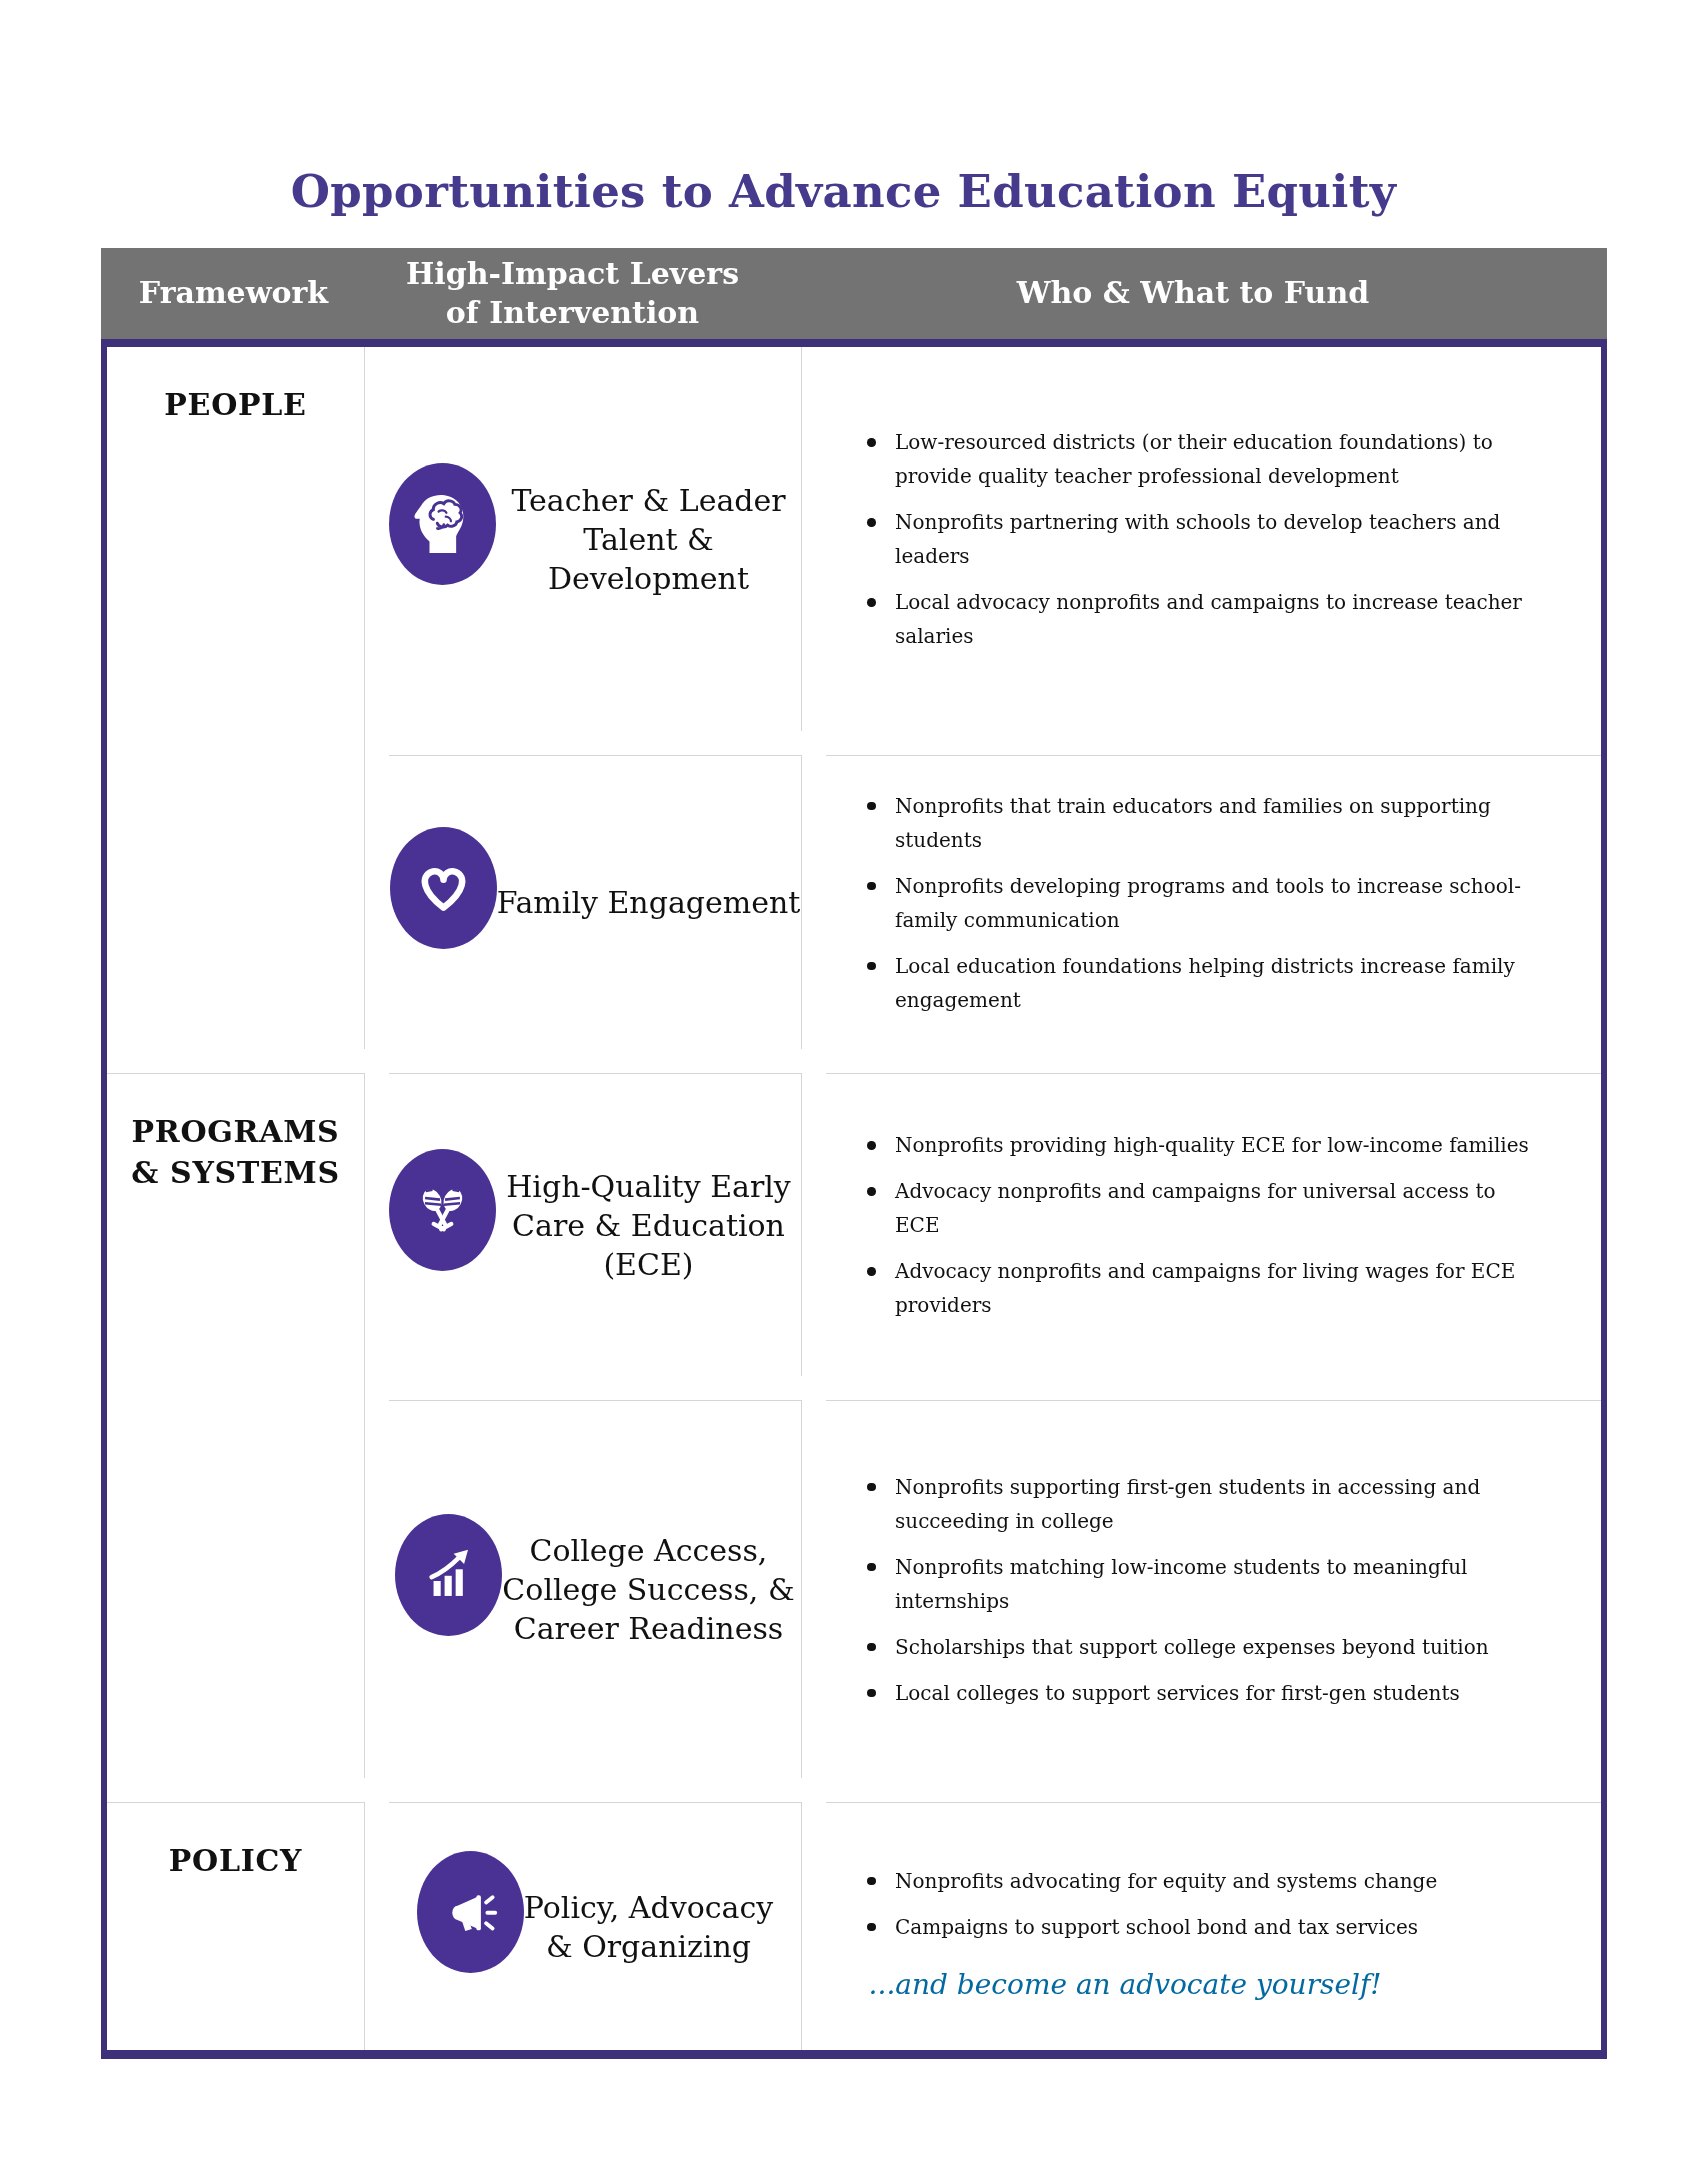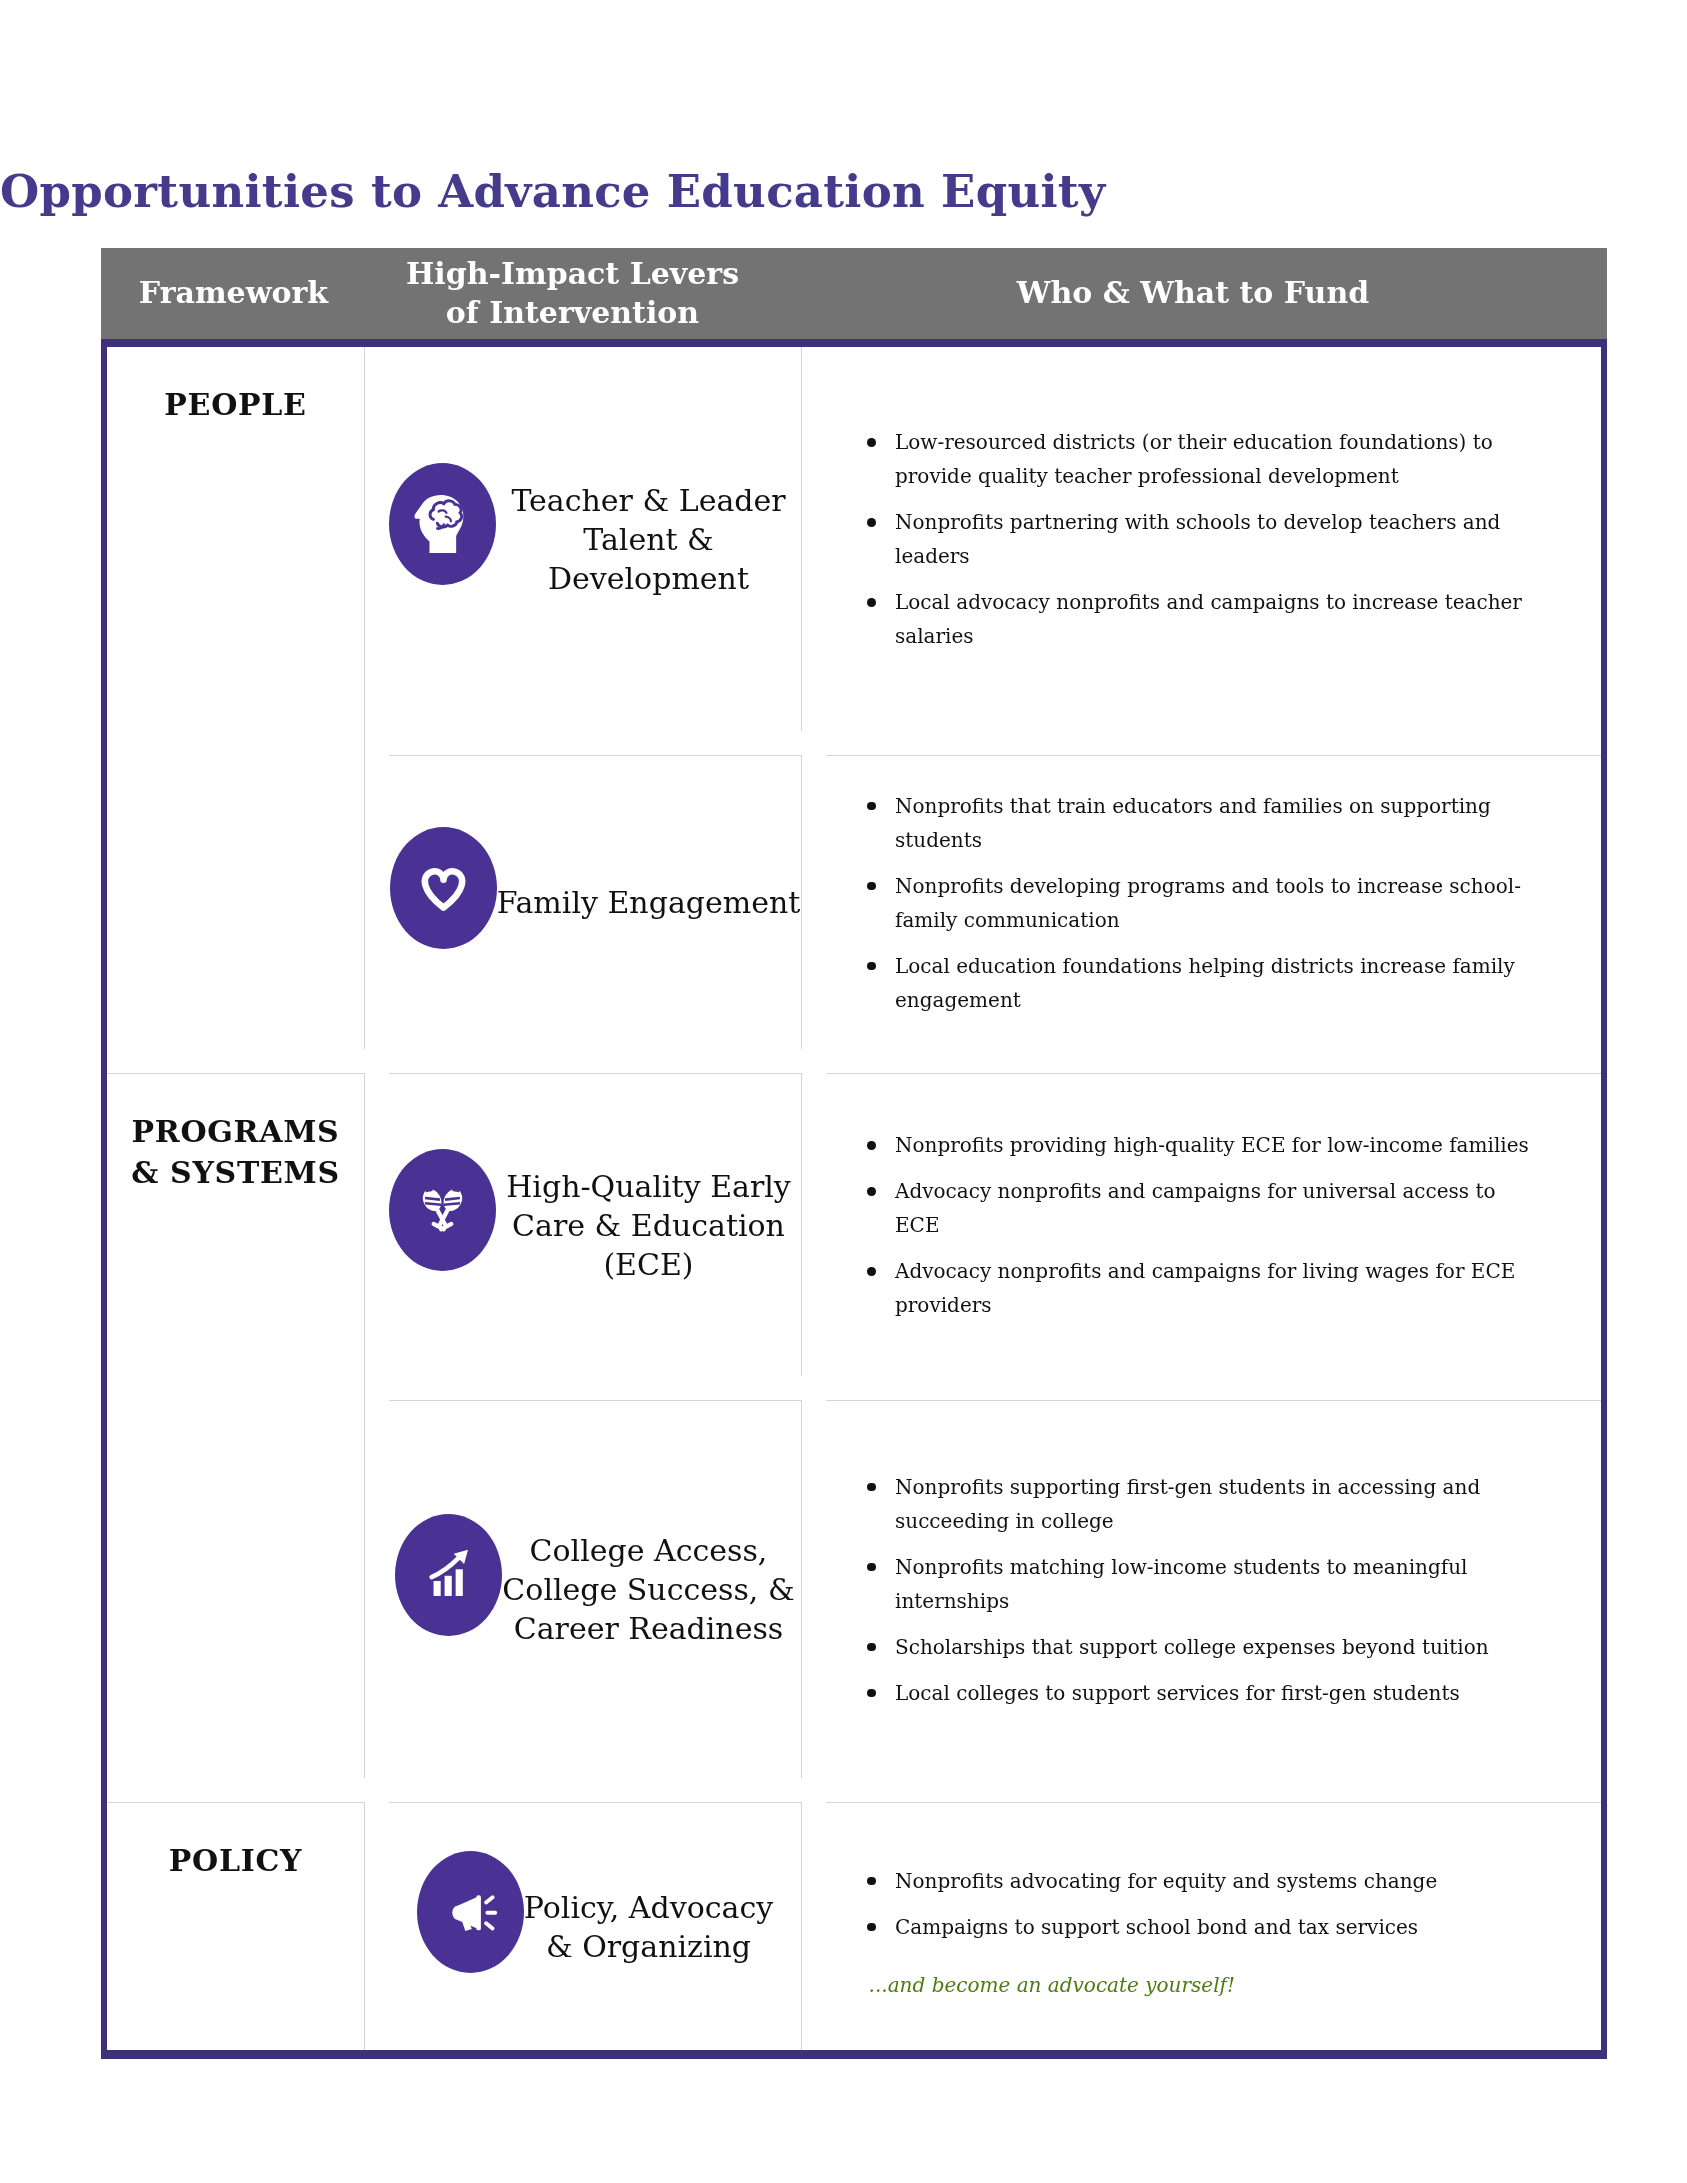--- a/index.html
+++ b/index.html
@@ -1,18 +1,18 @@
 <!DOCTYPE html>
 <html style="font-size:10.6px"><head>
 <meta charset="utf-8">
 <style>
   html,body{margin:0;padding:0;background:#ffffff;}
   .page{position:relative;width:1687px;height:2183px;background:#ffffff;overflow:hidden;
         font-family:"DejaVu Serif", serif;color:#111;}
-  .title{position:absolute;top:165px;left:0;width:100%;
+  .title{position:absolute;top:165px;left:0;width:100%;text-align:center;
          font-size:45px;font-weight:bold;color:#463a8c;letter-spacing:0.3px;}
   .table{position:absolute;left:101px;top:248px;width:1506px;}
   .thead{height:91px;background:#737373;display:grid;
          grid-template-columns:265px 413px 1fr;align-items:center;}
   .th{color:#ffffff;font-weight:bold;font-size:30px;text-align:center;
       line-height:1.28;white-space:pre-line;}
   .tbody{background:#ffffff;border:6.6px solid #3f307a;border-top-width:8px;border-bottom-width:9.3px;
          display:grid;grid-template-columns:258px 413px 1fr;
          grid-template-rows:384px 294px 303px 378px 248px;gap:24px;}
   .cell{box-sizing:border-box;}
@@ -24,22 +24,22 @@
                display:flex;align-items:center;justify-content:center;margin-bottom:30px;flex:0 0 auto;}
   .icon-circle svg{width:65px;height:65px;display:block;}
   .lever-label{font-size:30px;line-height:1.3;white-space:pre-line;}
   .fund{display:flex;flex-direction:column;justify-content:center;
         padding:6.6px 60px 6.6px 36px;}
   ul.bullets{list-style:none;margin:0;padding:0;}
   ul.bullets li{position:relative;padding-left:33px;margin:12px 0;
                 font-size:20px;line-height:34px;}
   ul.bullets li::before{content:"";position:absolute;left:5.3px;top:13.2px;width:8.6px;height:8.6px;
                         border-radius:50%;background:#111;}
-  .note{margin:12px 0 0 0;padding-left:6.6px;font-size:20px;line-height:34px;
-        font-style:italic;color:#4d7c0f;}
+  .note{margin:12px 0 0 0;padding-left:6.6px;font-size:28px;line-height:34px;
+        font-style:italic;color:#0369a1;}
   .div-sub{border-top:1.3px solid #d5d5d5;}
   .div-sec{border-top:1.3px solid #d5d5d5;}
   
   .fw-people{grid-area:1/1/3/2;}
   .lv-1{grid-area:1/2/2/3;} .fd-1{grid-area:1/3/2/4;}
   .lv-2{grid-area:2/2/3/3;} .fd-2{grid-area:2/3/3/4;}
   .fw-programs{grid-area:3/1/5/2;}
   .lv-3{grid-area:3/2/4/3;} .fd-3{grid-area:3/3/4/4;}
   .lv-4{grid-area:4/2/5/3;} .fd-4{grid-area:4/3/5/4;}
   .fw-policy{grid-area:5/1/6/2;}

